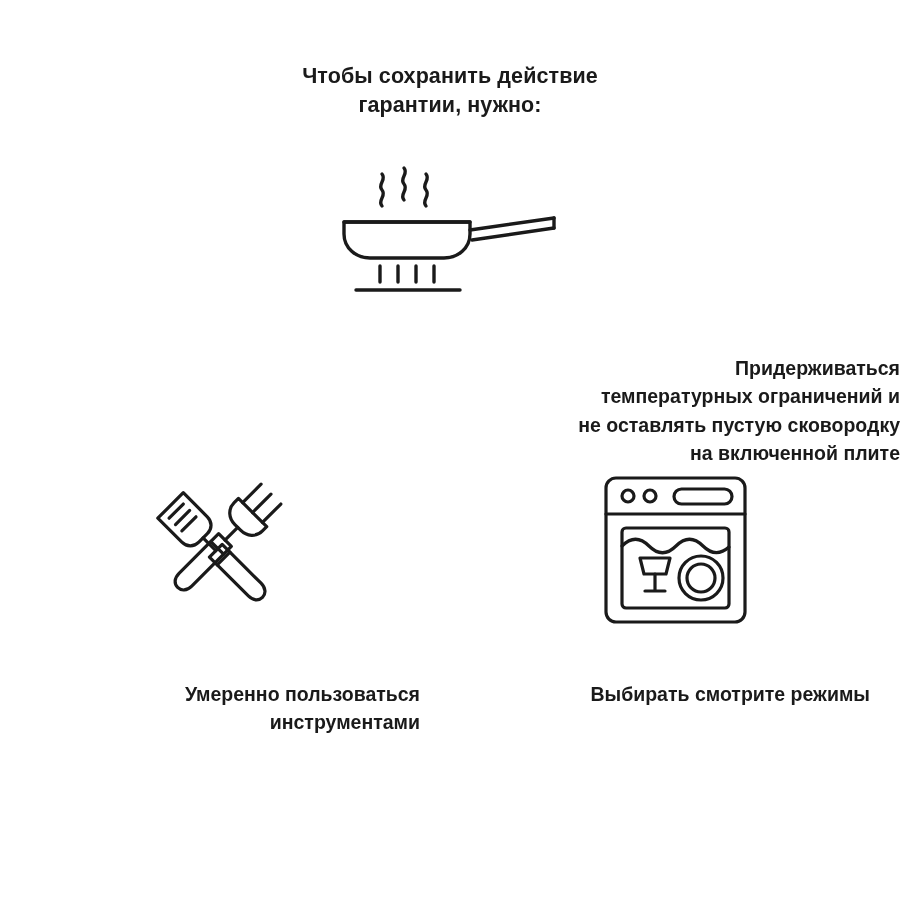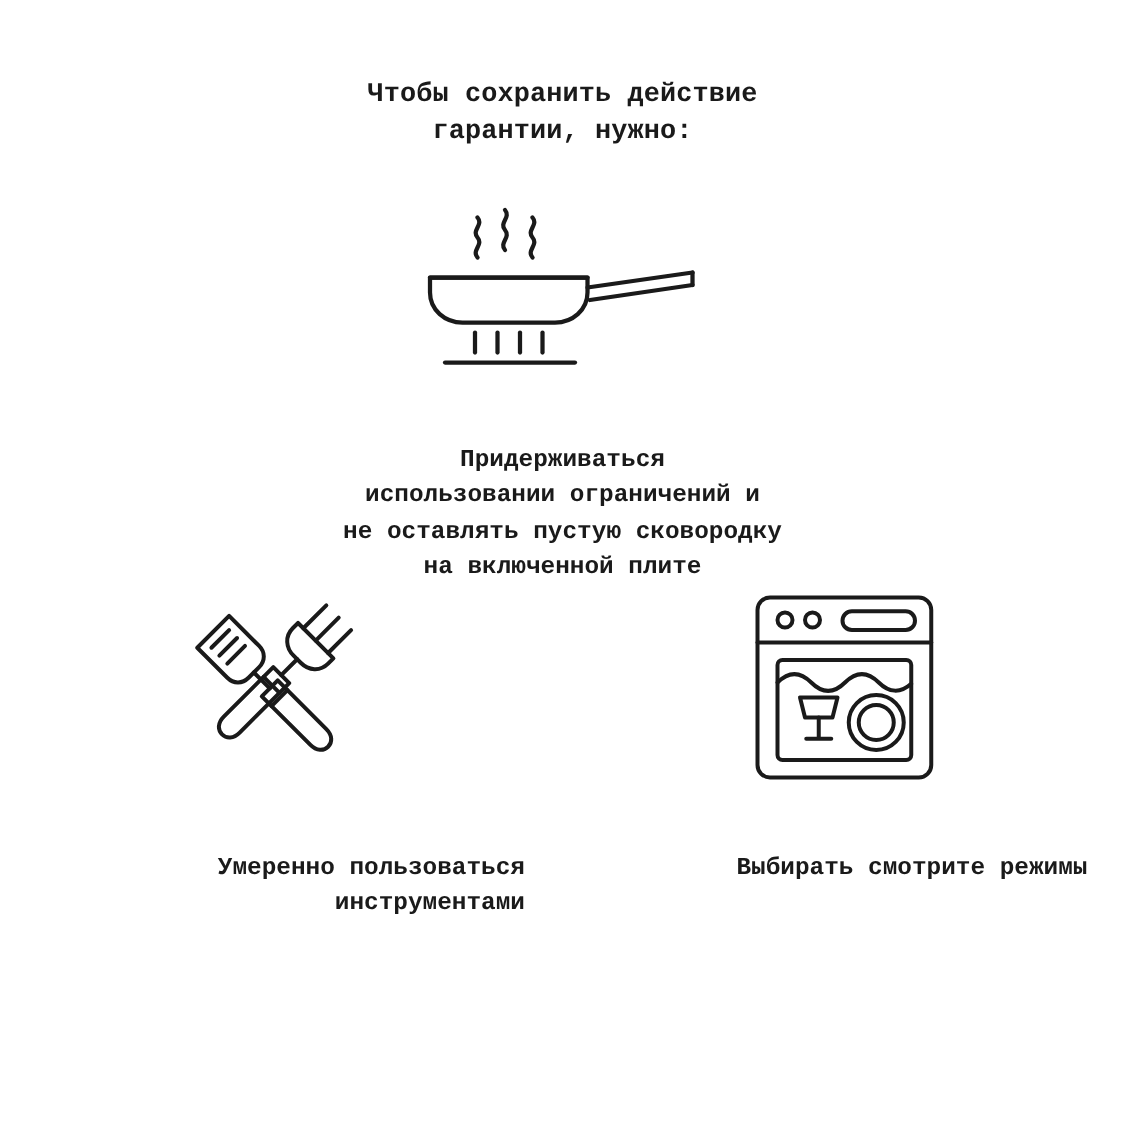--- a/index.html
+++ b/index.html
@@ -12,21 +12,20 @@
     background: #ffffff;
     font-family: "Liberation Sans", sans-serif;
     color: #1a1a1a;
     overflow: hidden;
   }
   .page {
     position: relative;
     width: 900px;
     height: 696px;
     box-sizing: border-box;
-    font-family: Liberation Mono, monospace;
   }
   .heading {
     position: absolute;
     top: 62px;
     left: 0;
     width: 900px;
     text-align: center;
     font-size: 21.5px;
     font-weight: bold;
     line-height: 1.35;
@@ -54,20 +53,21 @@
     font-size: 19.5px;
     font-weight: bold;
     line-height: 1.45;
     color: #1a1a1a;
   }
   .caption span {
     display: block;
   }
   .caption-top {
     margin-top: 54px;
+    text-align: right;
   }
   
   .row-bottom {
     position: absolute;
     top: 470px;
     left: 0;
     width: 900px;
     display: flex;
     justify-content: center;
     align-items: flex-start;
@@ -134,21 +134,21 @@
         <path d="M60 106 v16"></path>
         <path d="M78 106 v16"></path>
         <path d="M96 106 v16"></path>
         <path d="M114 106 v16"></path>
         <path d="M36 130 h104"></path>
       </svg>
     </div>
 
     <div class="caption caption-top">
       <span>Придерживаться</span>
-      <span>использовании ограничений и</span>
+      <span>температурных ограничений и</span>
       <span>не оставлять пустую сковородку</span>
       <span>на включенной плите</span>
     </div>
   </div>
 
   <div class="row-bottom">
 
     <div class="col col-left">
       <div>
         <svg class="icon-utensils" viewBox="0 0 175 160" fill="none" stroke="#1a1a1a" stroke-width="3.2" stroke-linecap="round" stroke-linejoin="round">

